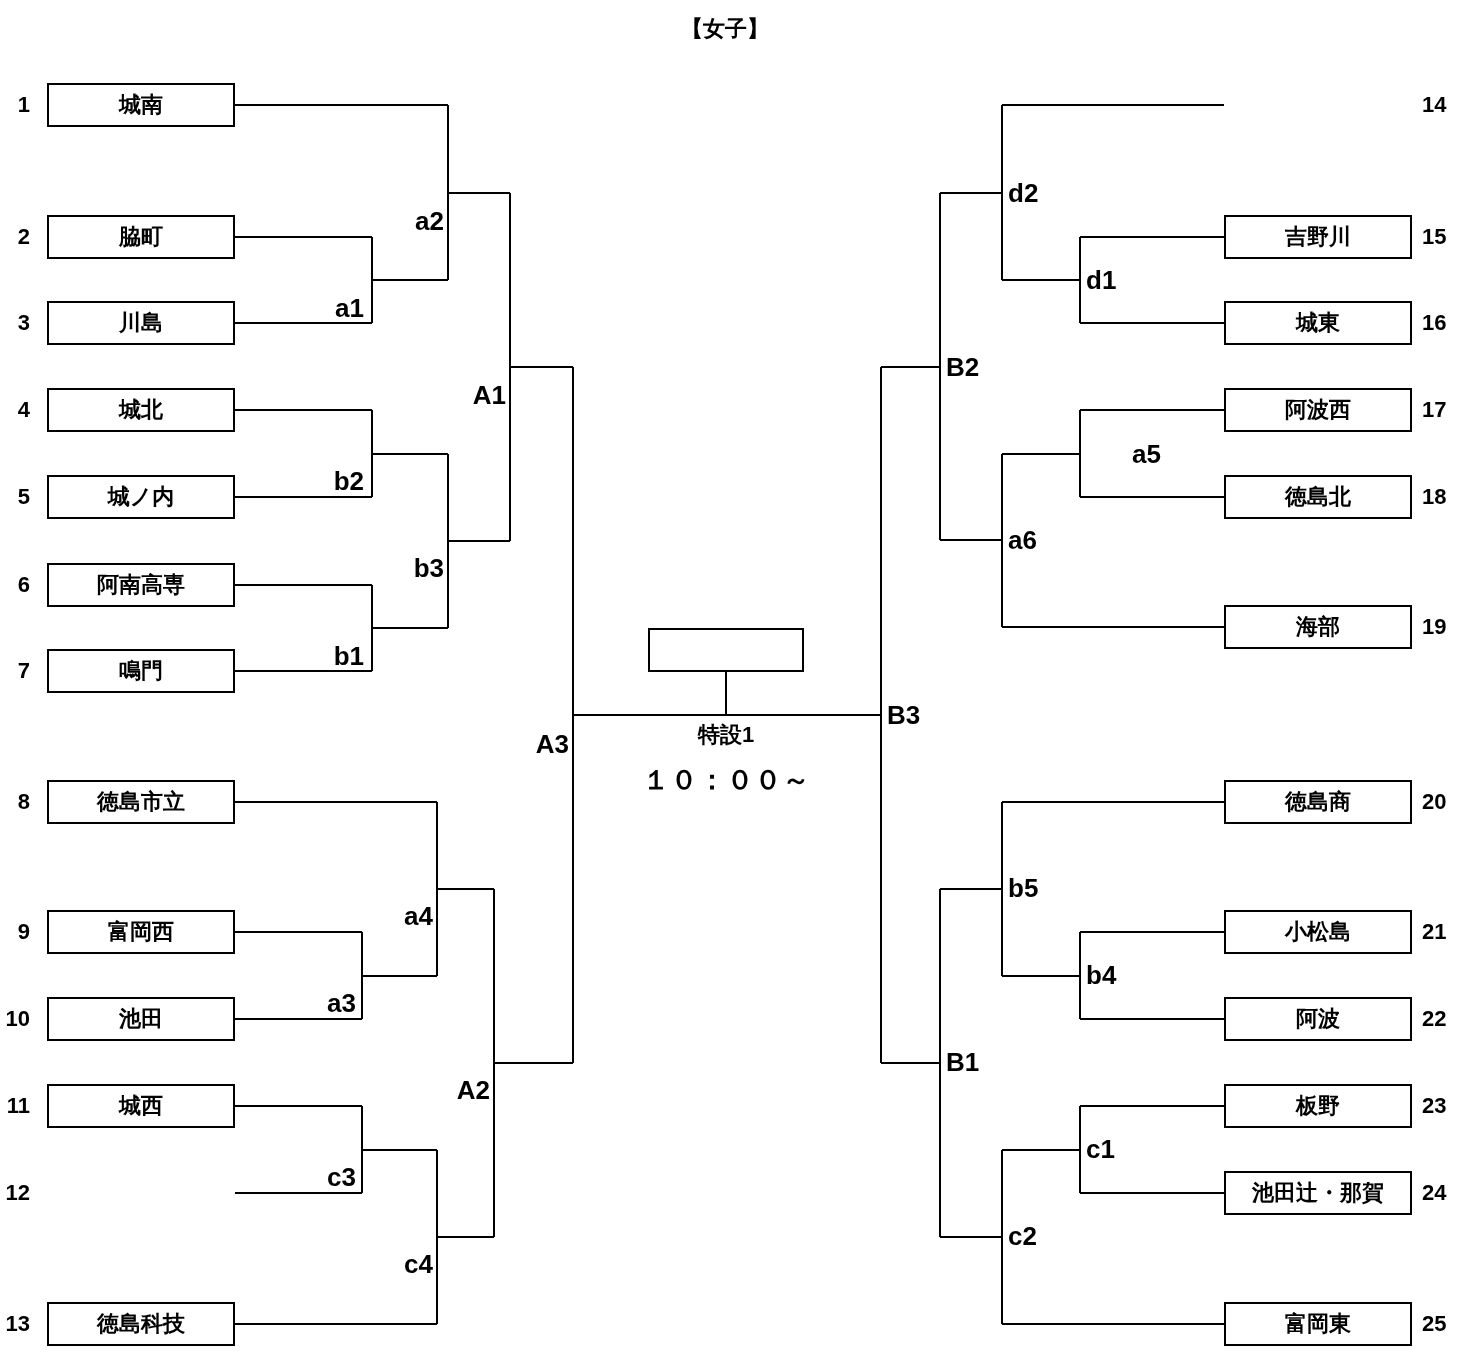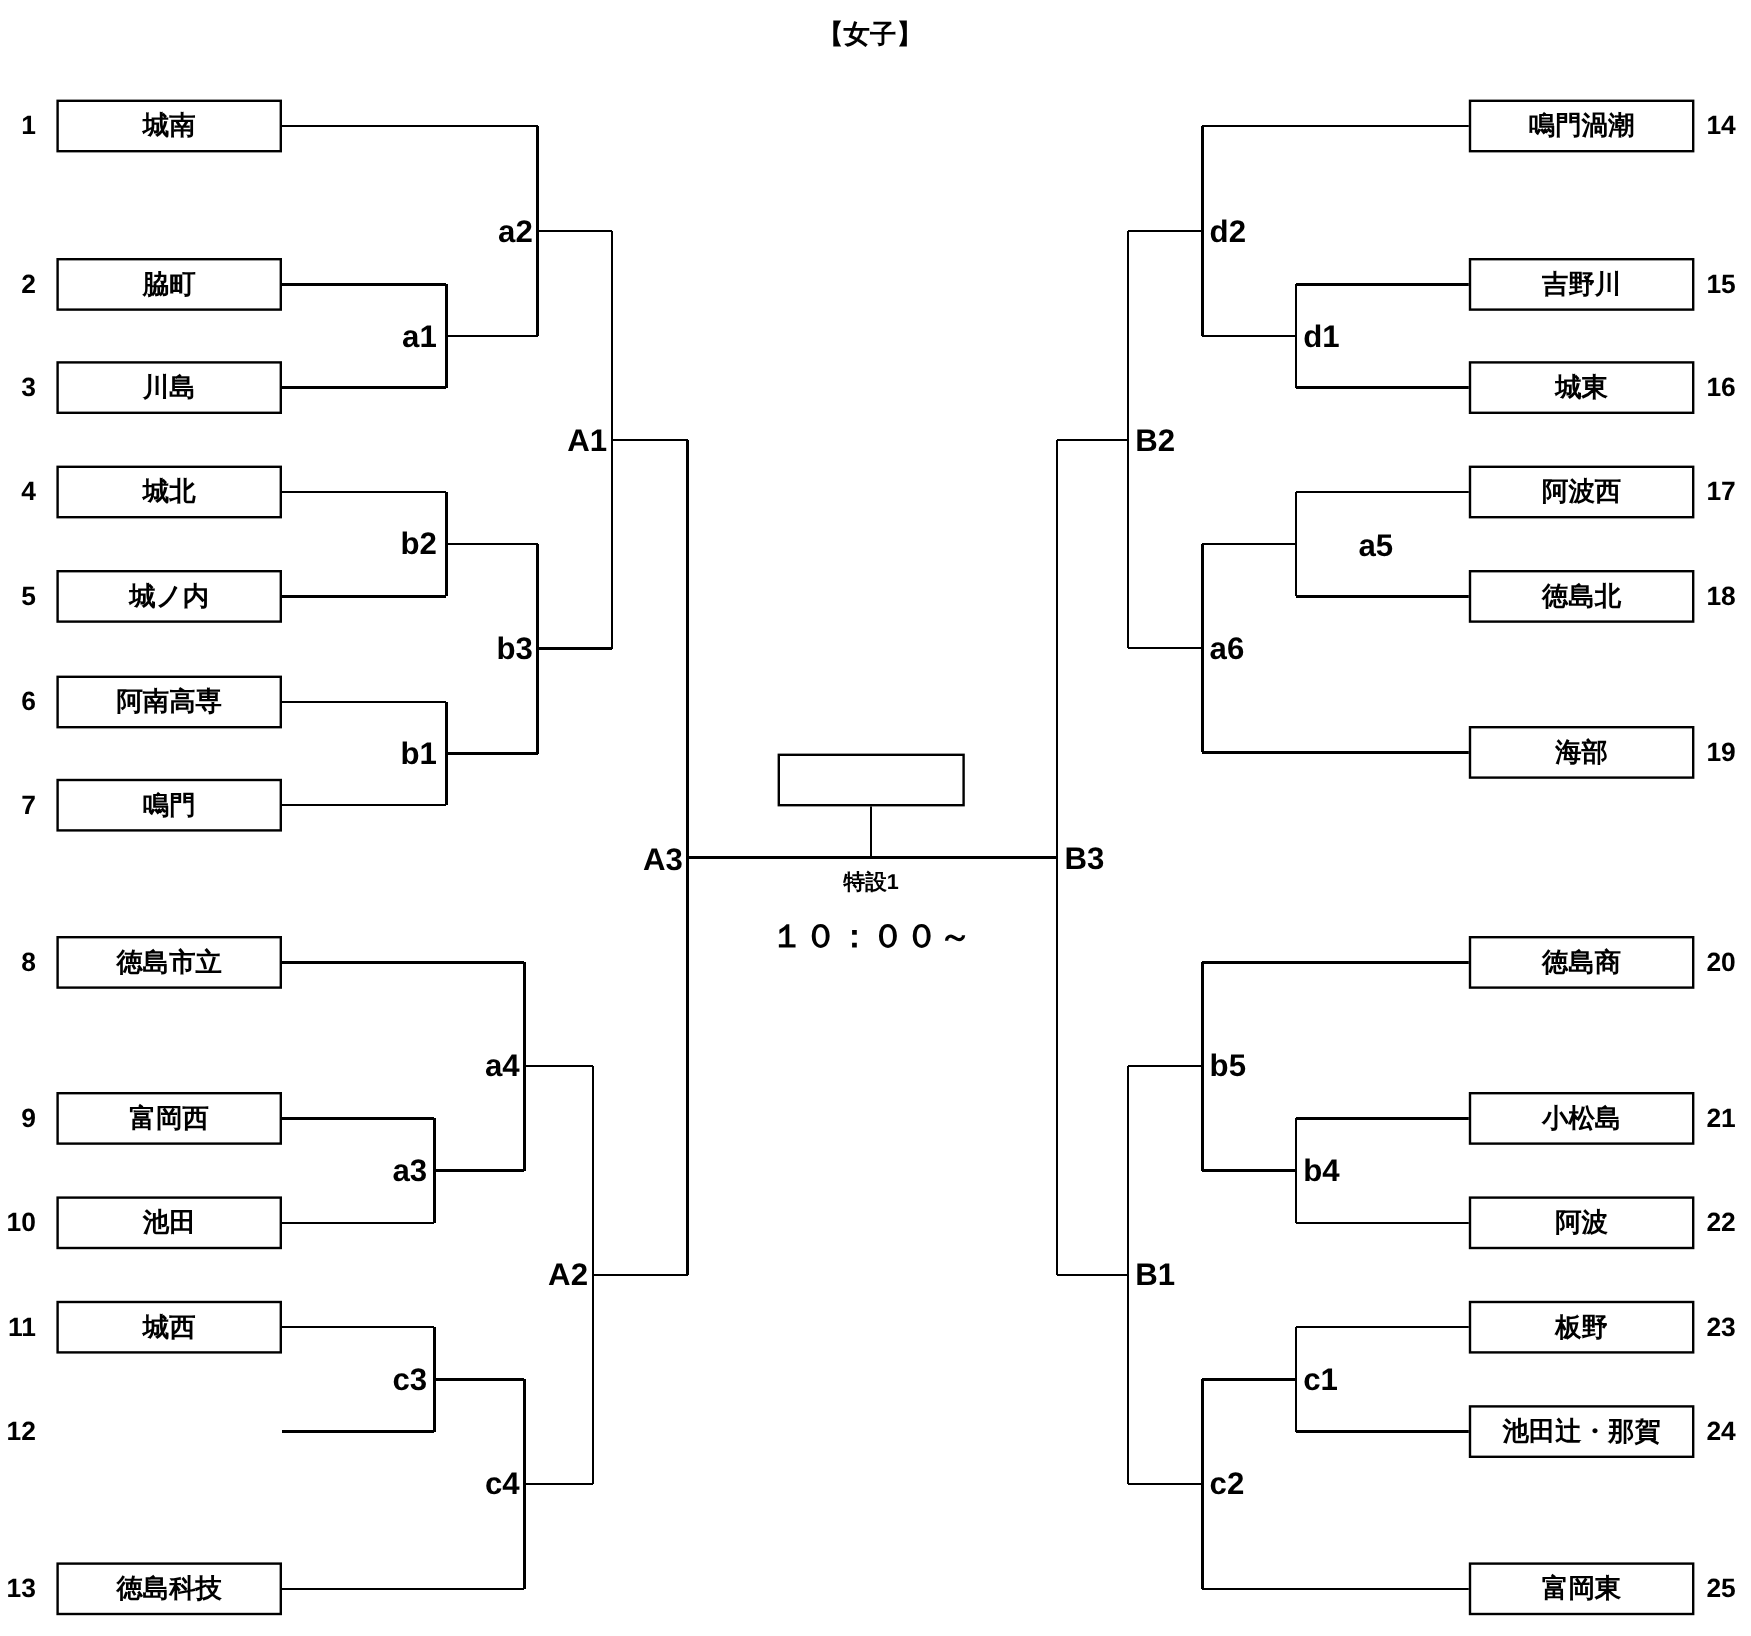--- a/index.html
+++ b/index.html
@@ -18,29 +18,29 @@
   .seed{
     position:absolute;z-index:2;height:28px;line-height:28px;
     font-size:22px;font-weight:600;
   }
   .seed-left{left:0;width:30px;text-align:right;}
   .seed-right{left:1422px;width:40px;text-align:left;}
   .mlabel{
     position:absolute;z-index:3;width:70px;height:30px;line-height:30px;
     font-size:26px;font-weight:700;white-space:nowrap;
   }
-  .mlabel-left{text-align:right;}
+  .mlabel-left{text-align:right;margin-top:28px;}
   .mlabel-right{text-align:left;}
   .title{
     position:absolute;z-index:3;left:575px;top:14px;width:300px;
     text-align:center;font-size:22px;font-weight:700;line-height:30px;
   }
   .venue{
     position:absolute;z-index:3;left:620px;top:720px;width:212px;
-    text-align:center;font-size:18px;font-weight:600;line-height:30px;
+    text-align:center;font-size:22px;font-weight:600;line-height:30px;
   }
   .time{
     position:absolute;z-index:3;left:599px;top:762px;width:255px;
     text-align:center;font-size:27px;font-weight:600;line-height:36px;letter-spacing:1px;
   }
 </style>
 </head>
 <body>
 
 <div id="stage">
@@ -82,21 +82,20 @@
   <div class="tbox" style="left:47px;top:388px">城北</div>
   <div class="tbox" style="left:47px;top:475px">城ノ内</div>
   <div class="tbox" style="left:47px;top:563px">阿南高専</div>
   <div class="tbox" style="left:47px;top:649px">鳴門</div>
   <div class="tbox" style="left:47px;top:780px">徳島市立</div>
   <div class="tbox" style="left:47px;top:910px">富岡西</div>
   <div class="tbox" style="left:47px;top:997px">池田</div>
   <div class="tbox" style="left:47px;top:1084px">城西</div>
   <div class="tbox" style="left:47px;top:1302px">徳島科技</div>
 
-  <div class="tbox" style="left:1224px;top:83px">鳴門渦潮</div>
   <div class="tbox" style="left:1224px;top:215px">吉野川</div>
   <div class="tbox" style="left:1224px;top:301px">城東</div>
   <div class="tbox" style="left:1224px;top:388px">阿波西</div>
   <div class="tbox" style="left:1224px;top:475px">徳島北</div>
   <div class="tbox" style="left:1224px;top:605px">海部</div>
   <div class="tbox" style="left:1224px;top:780px">徳島商</div>
   <div class="tbox" style="left:1224px;top:910px">小松島</div>
   <div class="tbox" style="left:1224px;top:997px">阿波</div>
   <div class="tbox" style="left:1224px;top:1084px">板野</div>
   <div class="tbox" style="left:1224px;top:1171px">池田辻・那賀</div>

